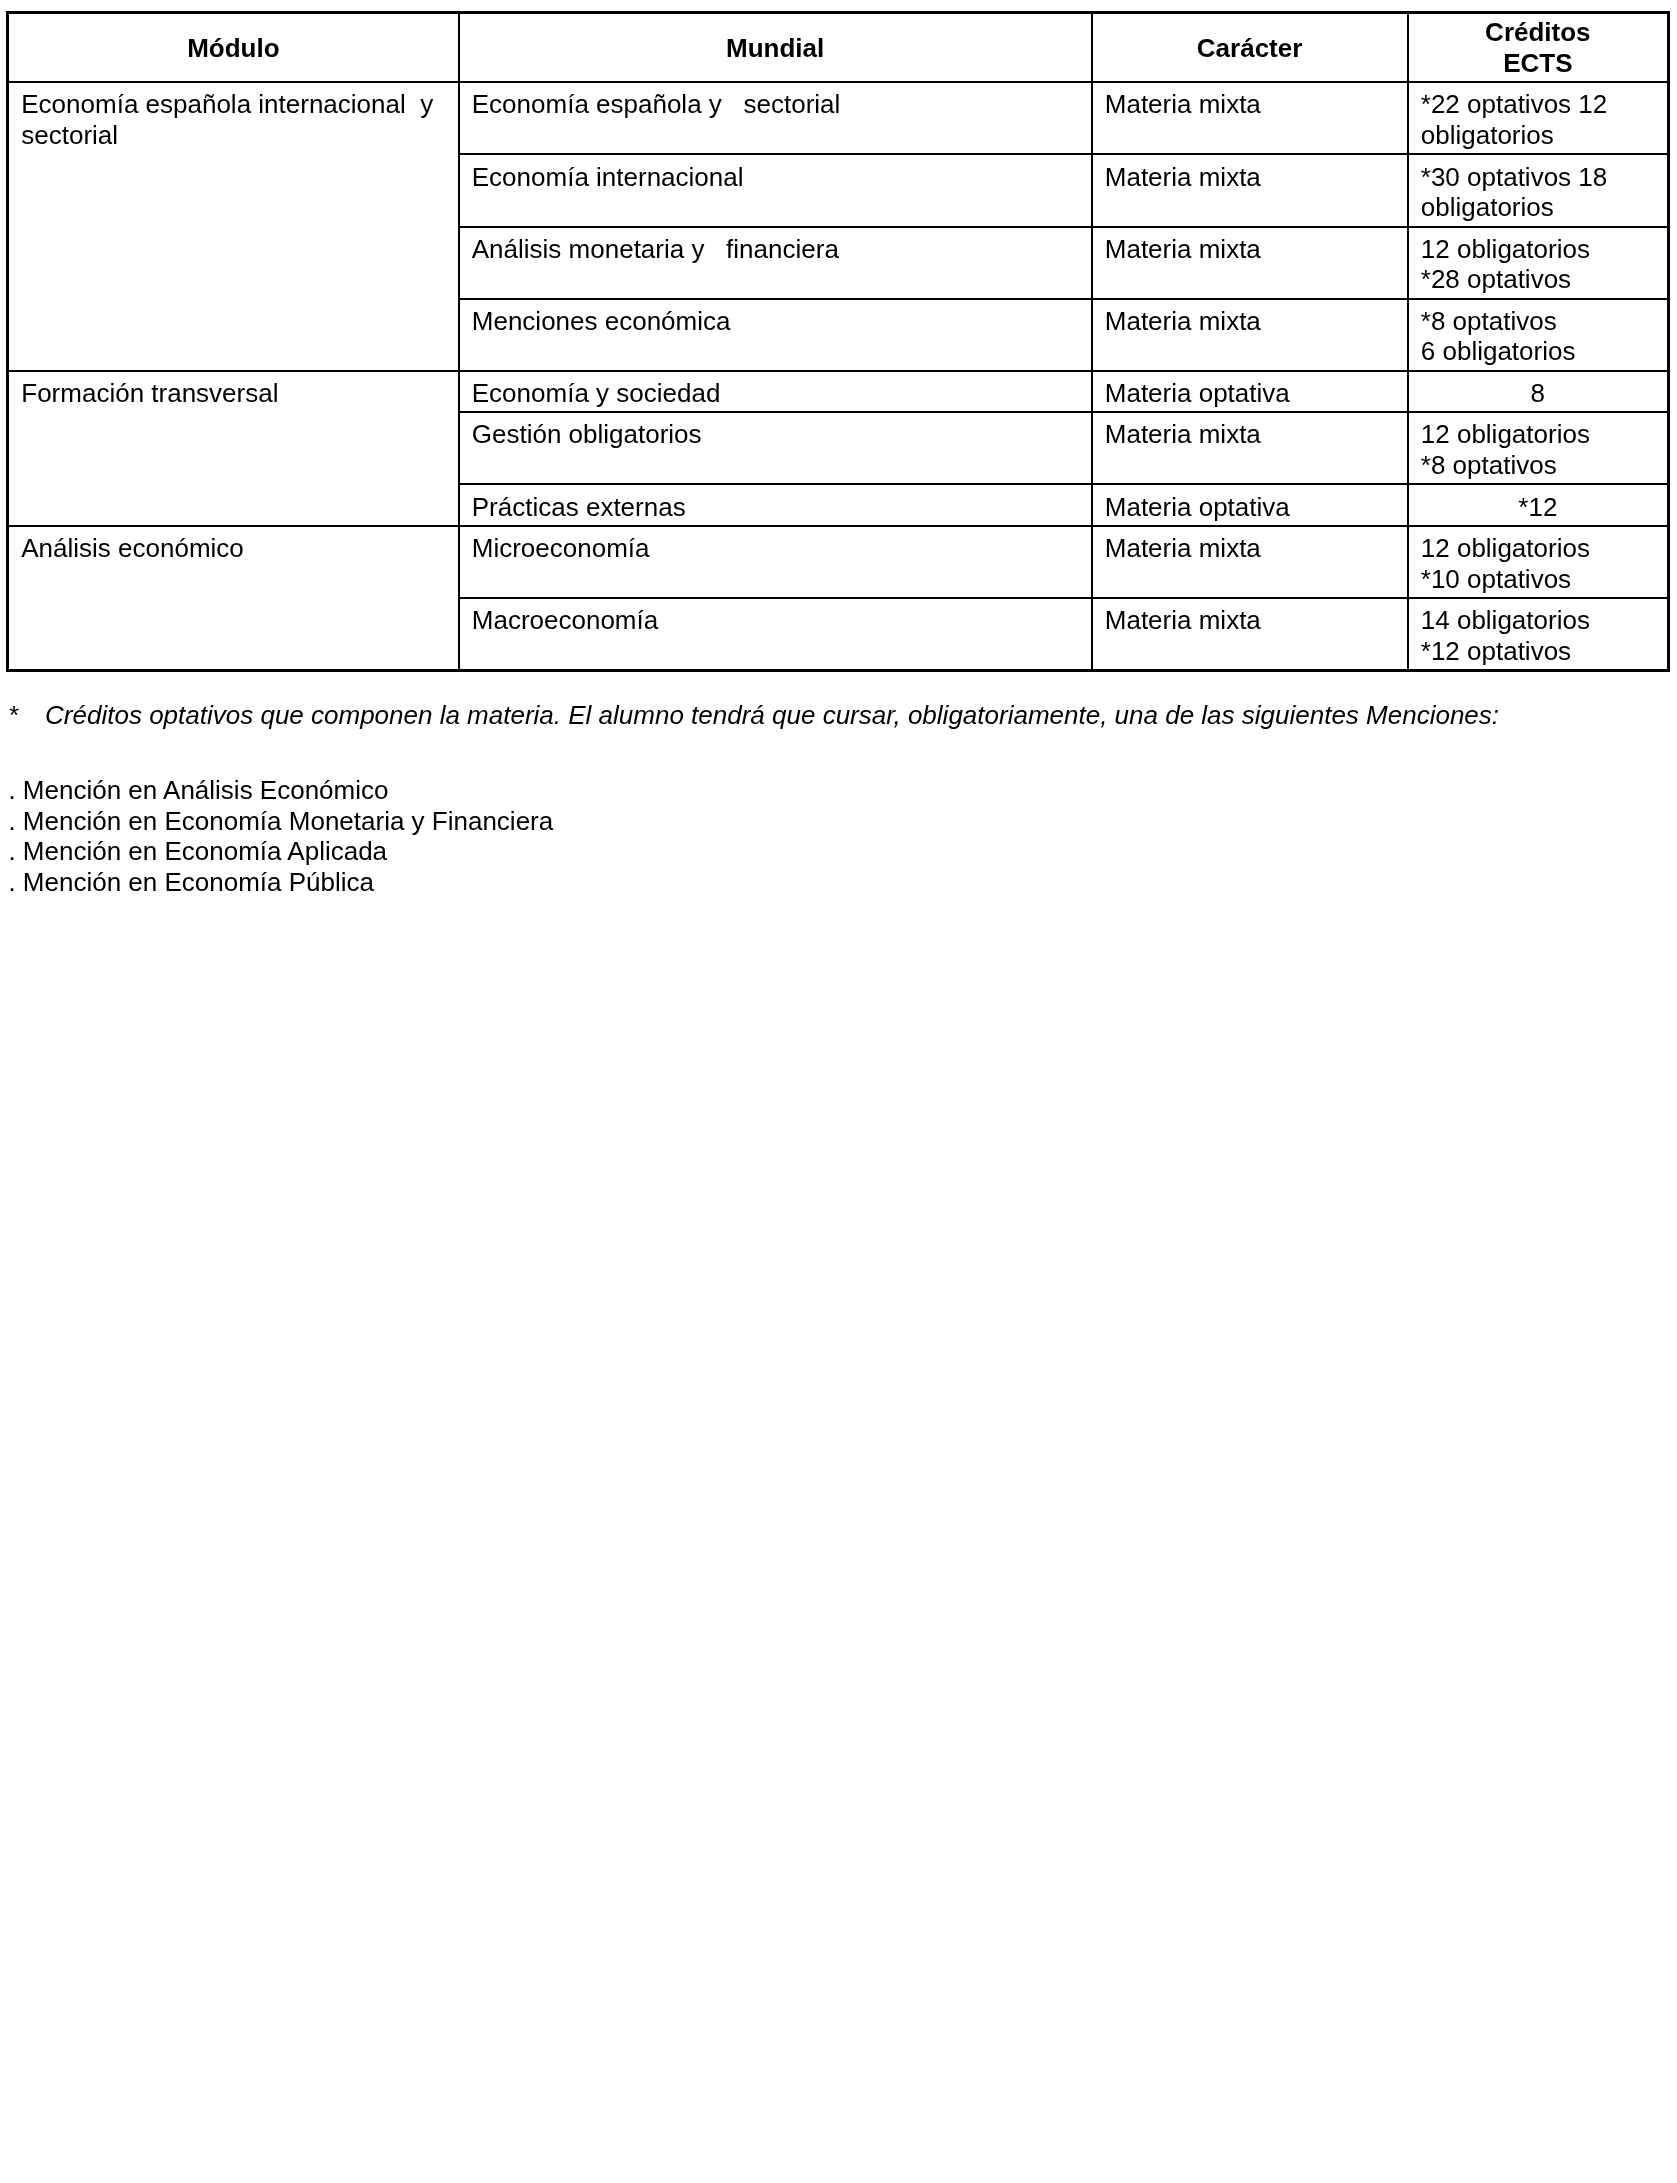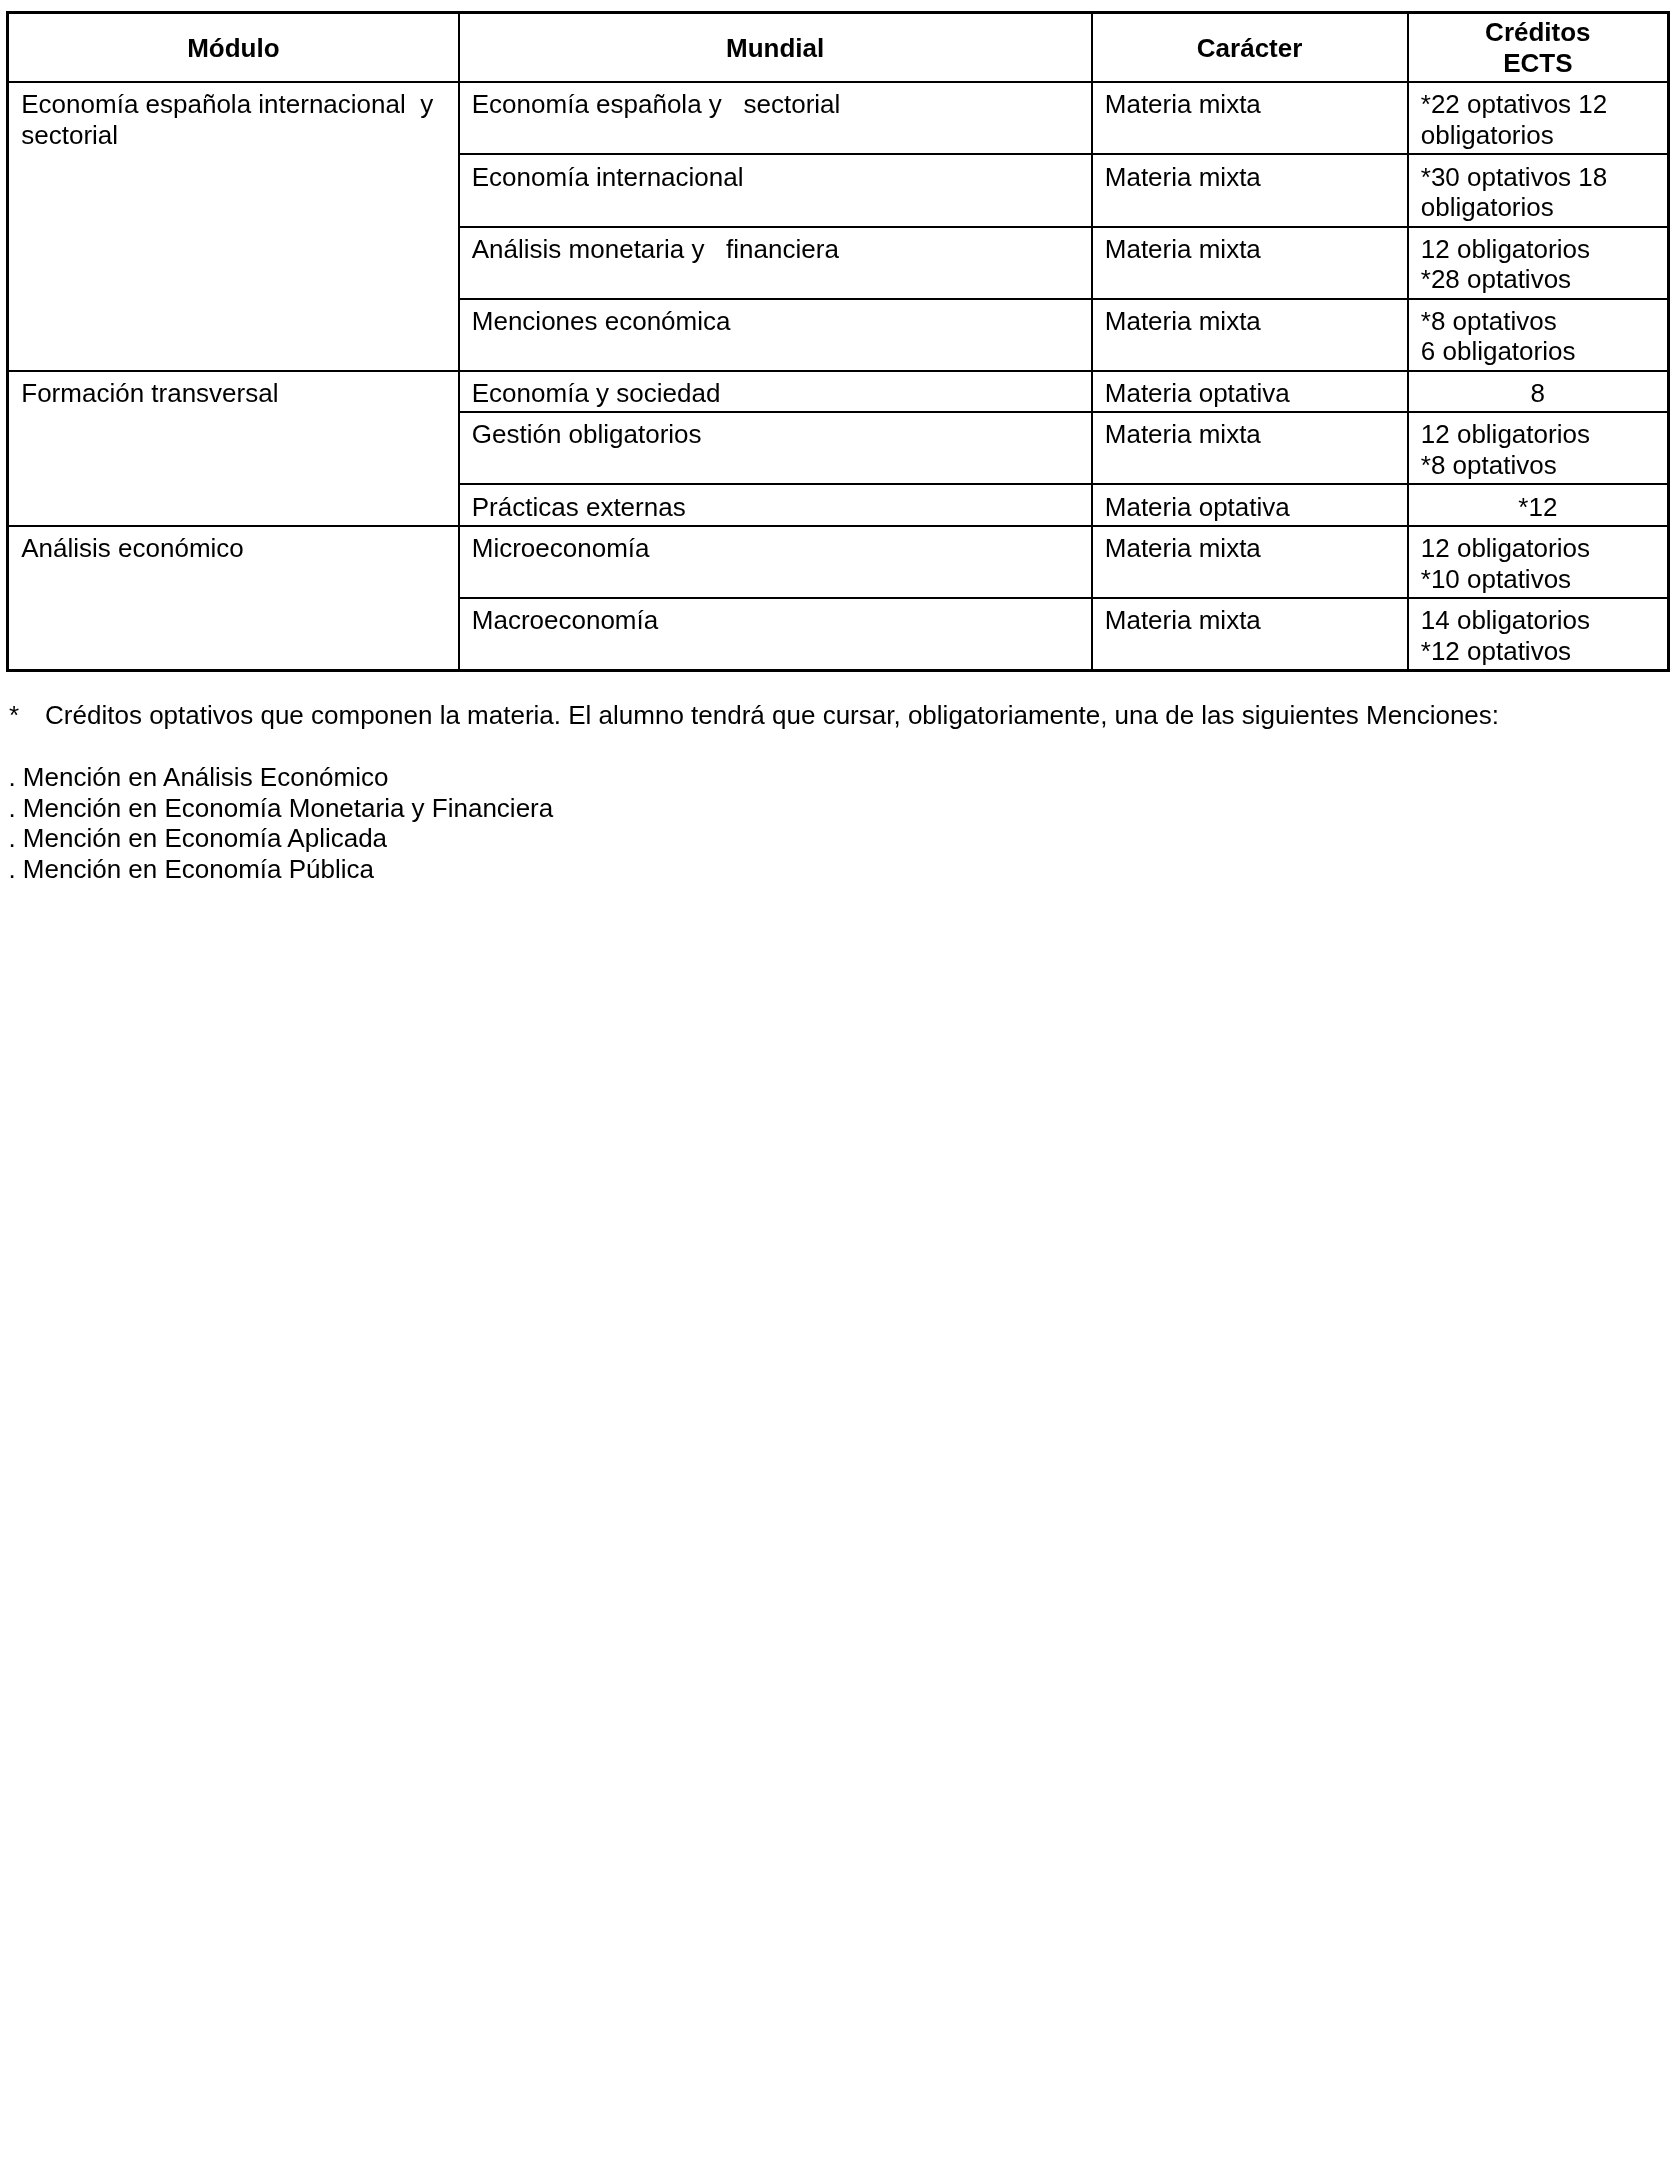--- a/index.html
+++ b/index.html
@@ -71,25 +71,26 @@
     display: flex;
     font-size: 26px;
     line-height: 30.5px;
   }
   .fn-marker {
     width: 36px;
     flex: none;
   }
   .fn-text {
     flex: 1;
+    font-style: italic;
   }
 
   
   .mentions {
-    margin-top: 32px;
+    margin-top: 45px;
     padding-left: 2.3px;
     font-size: 26px;
     line-height: 30.5px;
   }
   .mentions .item {
     white-space: pre-wrap;
   }
 </style>
 </head>
 <body>

